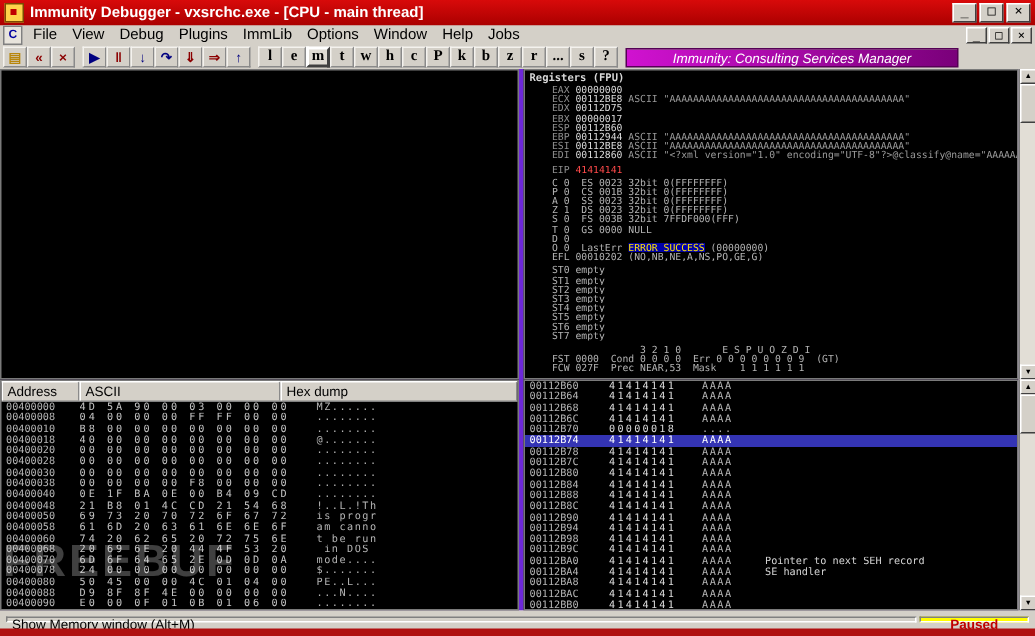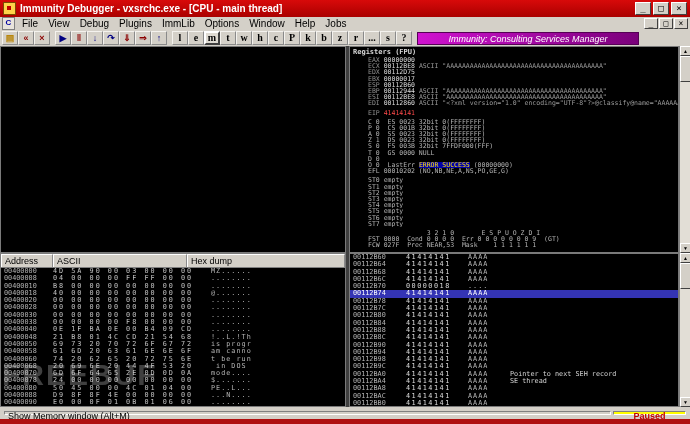--- a/index.html
+++ b/index.html
@@ -40,21 +40,21 @@
     font-size:9px;line-height:12px;text-align:center;color:#000;font-weight:bold;overflow:hidden;}
   .tb-btn .tb-glyph{font-size:9px;font-weight:bold;}
   .tb-btn.letter{font-family:"Liberation Serif",serif;font-size:10px;}
   .tb-btn.hover{border-top:2px solid #ffffff;border-left:2px solid #ffffff;
     border-right:2px solid #404040;border-bottom:2px solid #404040;background:#dedad2;line-height:10px;}
   .banner{width:222px;height:13px;background:linear-gradient(90deg,#d012d0,#7a007a);
     color:#fff;font-style:italic;font-size:9px;line-height:13px;text-align:center;
     border:1px solid #550055;box-sizing:border-box;overflow:hidden;white-space:nowrap;}
 
   
-  .workarea{position:absolute;left:0;top:46px;width:690px;height:361px;background:#404040;}
+  .workarea{position:absolute;left:0;top:46px;width:690px;height:361px;background:#6d28d9;}
   .pane{position:absolute;background:#000;border:1px solid #7a7a7a;box-sizing:border-box;
     font-family:"DejaVu Sans Mono",monospace;overflow:hidden;}
   #disasm{left:0;top:0;width:346px;height:207px;}
   #registers{left:349px;top:0;width:330px;height:207px;font-size:6.5px;color:#b4b4b4;}
   #dump{left:0;top:207px;width:346px;height:154px;font-size:6.8px;color:#b4b4b4;}
   #stack{left:349px;top:207px;width:330px;height:154px;font-size:6.8px;color:#b4b4b4;}
 
   .pane-title{height:10px;line-height:10px;color:#d8d8d8;font-size:7px;font-weight:bold;padding-left:3px;}
   .regline{white-space:pre;height:6.2px;line-height:6.2px;padding-left:18px;overflow:hidden;}
   .spacer{height:3px;}
@@ -270,21 +270,21 @@
         <div class="srow"><span class="s-addr">00112B7C</span><span class="s-val">41414141</span><span class="s-ascii">AAAA</span><span class="s-note"></span></div>
         <div class="srow"><span class="s-addr">00112B80</span><span class="s-val">41414141</span><span class="s-ascii">AAAA</span><span class="s-note"></span></div>
         <div class="srow"><span class="s-addr">00112B84</span><span class="s-val">41414141</span><span class="s-ascii">AAAA</span><span class="s-note"></span></div>
         <div class="srow"><span class="s-addr">00112B88</span><span class="s-val">41414141</span><span class="s-ascii">AAAA</span><span class="s-note"></span></div>
         <div class="srow"><span class="s-addr">00112B8C</span><span class="s-val">41414141</span><span class="s-ascii">AAAA</span><span class="s-note"></span></div>
         <div class="srow"><span class="s-addr">00112B90</span><span class="s-val">41414141</span><span class="s-ascii">AAAA</span><span class="s-note"></span></div>
         <div class="srow"><span class="s-addr">00112B94</span><span class="s-val">41414141</span><span class="s-ascii">AAAA</span><span class="s-note"></span></div>
         <div class="srow"><span class="s-addr">00112B98</span><span class="s-val">41414141</span><span class="s-ascii">AAAA</span><span class="s-note"></span></div>
         <div class="srow"><span class="s-addr">00112B9C</span><span class="s-val">41414141</span><span class="s-ascii">AAAA</span><span class="s-note"></span></div>
         <div class="srow"><span class="s-addr">00112BA0</span><span class="s-val">41414141</span><span class="s-ascii">AAAA</span><span class="s-note">Pointer to next SEH record</span></div>
-        <div class="srow"><span class="s-addr">00112BA4</span><span class="s-val">41414141</span><span class="s-ascii">AAAA</span><span class="s-note">SE thread</span></div>
+        <div class="srow"><span class="s-addr">00112BA4</span><span class="s-val">41414141</span><span class="s-ascii">AAAA</span><span class="s-note">SE handler</span></div>
         <div class="srow"><span class="s-addr">00112BA8</span><span class="s-val">41414141</span><span class="s-ascii">AAAA</span><span class="s-note"></span></div>
         <div class="srow"><span class="s-addr">00112BAC</span><span class="s-val">41414141</span><span class="s-ascii">AAAA</span><span class="s-note"></span></div>
         <div class="srow"><span class="s-addr">00112BB0</span><span class="s-val">41414141</span><span class="s-ascii">AAAA</span><span class="s-note"></span></div>
       </div>
   </div>
 
   <div class="scrollbar" id="stack-scroll">
     <div class="sb-btn sb-up">▲</div>
     <div class="sb-thumb"></div>
     <div class="sb-btn sb-down">▼</div>

